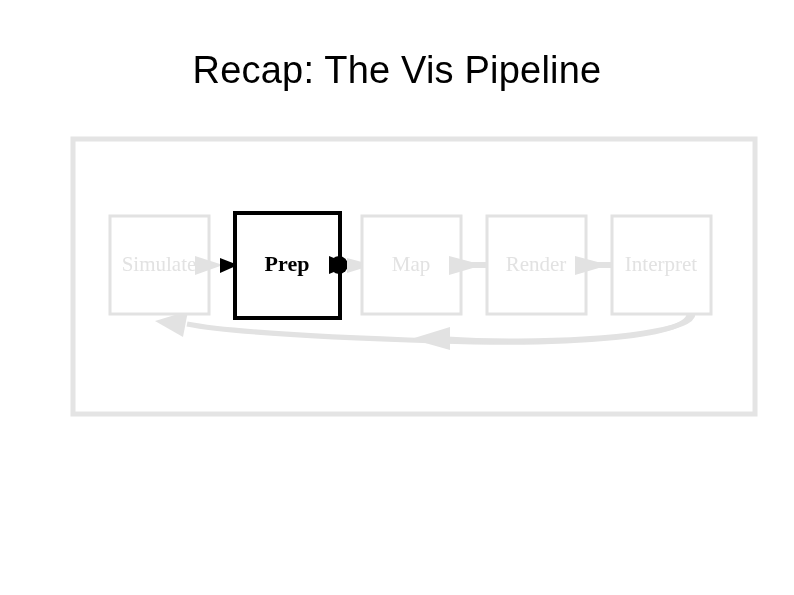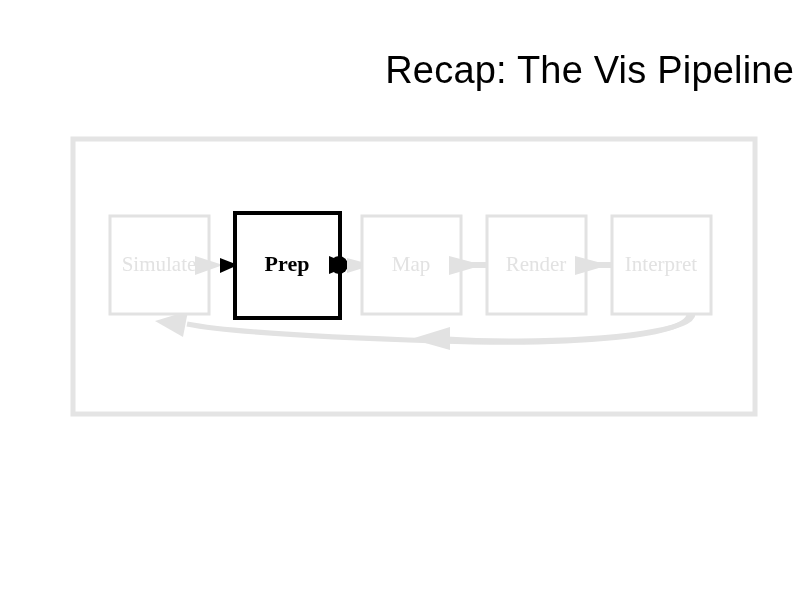--- a/index.html
+++ b/index.html
@@ -16,21 +16,21 @@
     font-family: "Liberation Sans", sans-serif;
     -webkit-font-smoothing: antialiased;
   }
 
   
   #slide-title {
     position: absolute;
     left: 0;
     top: 48px;
     width: 794px;
-    text-align: right;
+    text-align: center;
     font-family: "Liberation Sans", sans-serif;
     font-size: 38px;
     font-weight: 400;
     line-height: 44px;
     color: #000000;
     letter-spacing: 0.2px;
     white-space: nowrap;
   }
 
   

